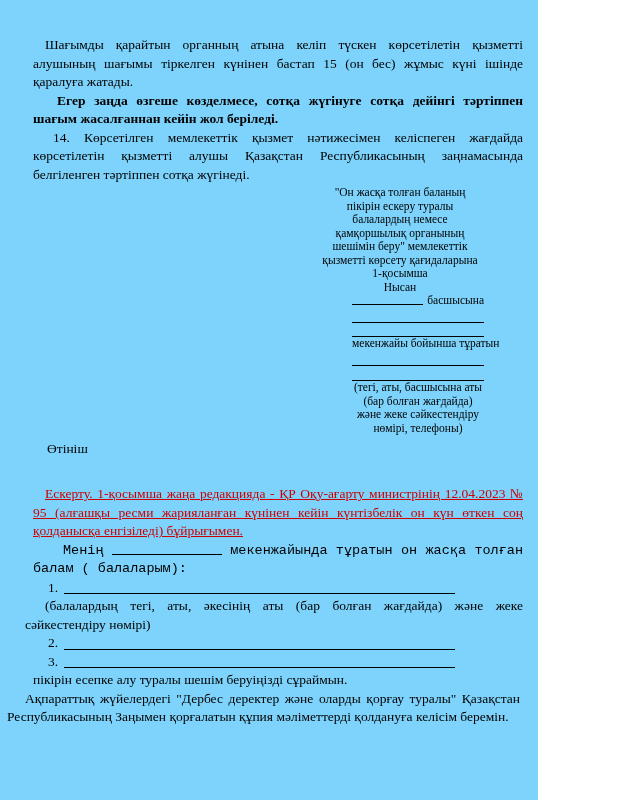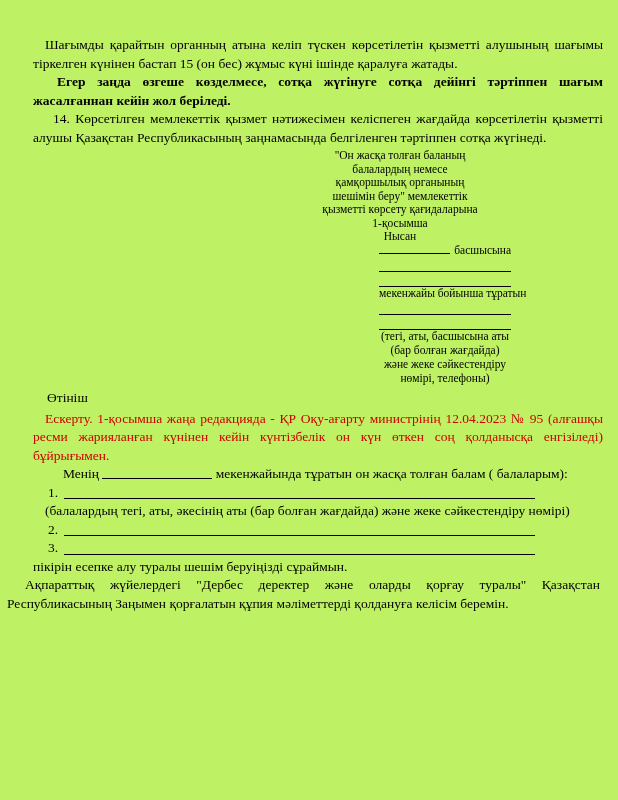--- a/index.html
+++ b/index.html
@@ -1,83 +1,84 @@
 <!DOCTYPE html>
 <html><head>
 <meta charset="utf-8">
 <style>
   html,body{margin:0;padding:0;background:#ffffff;}
   .page{
     position:relative;
-    width:618px;height:800px;
+    width:538px;height:800px;
     box-sizing:border-box;
     padding:36px 15px 0 33px;
-    background:#bef264;
+    background:#7dd3fc;
     font-family:"Liberation Serif", serif;
     font-size:13.5px;
     line-height:18.5px;
     color:#000000;
     overflow:hidden;
   }
   p{margin:0;}
   .j{text-align:justify;}
   .red{color:#cc0000;}
   .ind12{text-indent:12px;}
   .ind20{text-indent:20px;}
   .ind24{text-indent:24px;font-weight:bold;}
-  .ind30{text-indent:30px;}
+  .ind30{text-indent:30px;font-family:Liberation Mono, monospace;}
 
   .blank-inline{
     display:inline-block;
     width:110px;height:12px;
     border-bottom:1px solid #000;
     position:relative;top:1px;
   }
 
   
   .annex{
     width:190px;
     margin:2px 0 0 272px;
     text-align:center;
     font-size:11.5px;
     line-height:13.5px;
   }
   .annex .nowrap{white-space:nowrap;}
   .form-block{
     width:132px;
-    margin-left:74px;
+    margin-left:47px;
     text-align:center;
     font-size:11.5px;
     line-height:13.8px;
   }
   .head-row{display:flex;height:13.8px;}
   .u-fill{flex:1;border-bottom:1px solid #000;margin:0 4px 3px 0;}
   .u-row{height:13.8px;border-bottom:1px solid #000;}
 
   .heading{margin-top:4px;text-indent:14px;}
-  .note2{margin-top:2px;}
+  .note2{margin-top:27px;text-decoration:underline;}
 
   .item-row{display:flex;height:18.5px;}
   .item-no{margin-left:15px;padding-right:6px;}
   .item-fill{flex:1;border-bottom:1px solid #000;margin:0 68px 3px 0;}
 
   .caption{margin-left:-8px;text-indent:20px;text-align:justify;}
   .consent{margin-left:-26px;margin-right:3px;text-indent:18px;text-align:justify;}
 </style>
 </head>
 <body>
 
 <div class="page">
 
   <p class="j ind12">Шағымды қарайтын органның атына келіп түскен көрсетілетін қызметті алушының шағымы тіркелген күнінен бастап 15 (он бес) жұмыс күні ішінде қаралуға жатады.</p>
   <p class="j ind24">Егер заңда өзгеше көзделмесе, сотқа жүгінуге сотқа дейінгі тәртіппен шағым жасалғаннан кейін жол беріледі.</p>
   <p class="j ind20">14. Көрсетілген мемлекеттік қызмет нәтижесімен келіспеген жағдайда көрсетілетін қызметті алушы Қазақстан Республикасының заңнамасында белгіленген тәртіппен сотқа жүгінеді.</p>
 
   <div class="annex">
     <div>"Он жасқа толған баланың</div>
+    <div>пікірін ескеру туралы</div>
     <div>балалардың немесе</div>
     <div>қамқоршылық органының</div>
     <div>шешімін беру" мемлекеттік</div>
     <div class="nowrap">қызметті көрсету қағидаларына</div>
     <div>1-қосымша</div>
     <div>Нысан</div>
 
     <div class="form-block">
       <div class="head-row">
         <span class="u-fill"></span>

